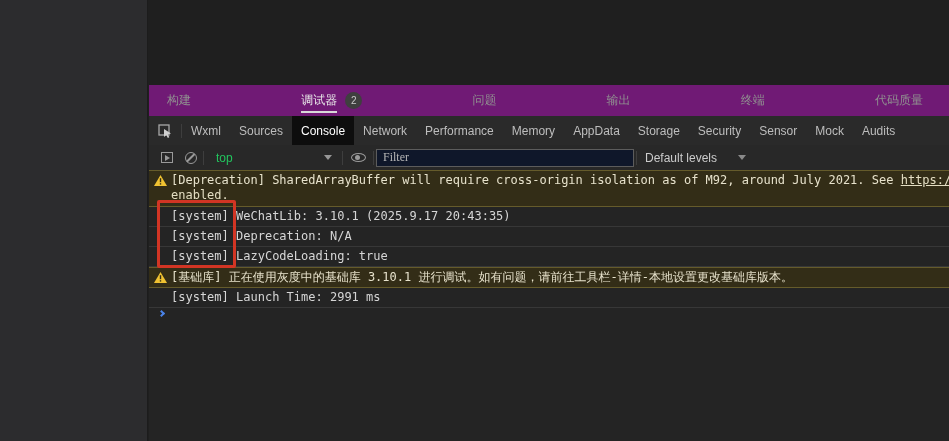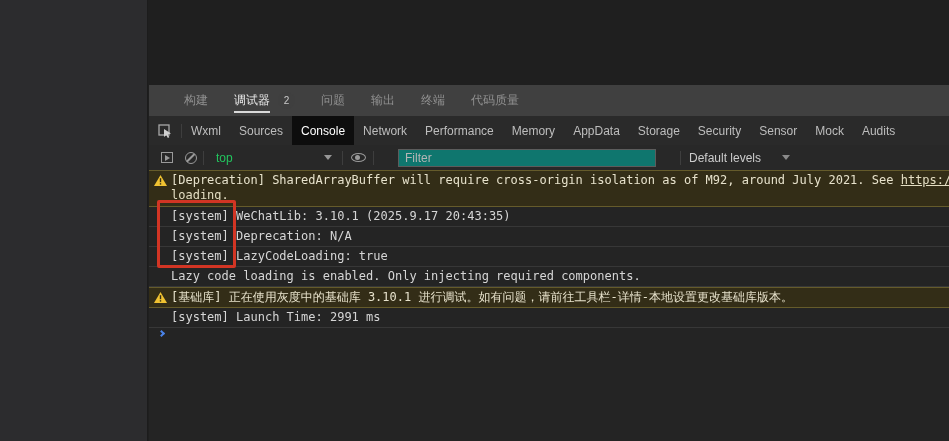--- a/index.html
+++ b/index.html
@@ -15,22 +15,22 @@
     background: #2c2c2e; border-right: 1px solid #1c1c1c;
   }
   .main {
     position: absolute; left: 149px; top: 0; width: 800px; height: 441px;
     background: #242424; overflow: hidden;
   }
   .top-space { height: 85px; background: #1f1f1f; }
 
   
   .tabs1 {
-    height: 31px; background: #404040; display: flex; align-items: stretch;
-    padding-left: 35px; color: #909090;
+    height: 31px; background: #701a75; display: flex; align-items: stretch;
+    padding-left: 18px; color: #909090; justify-content: space-between;
   }
   .tab1 { display: flex; align-items: center; margin-right: 26px; cursor: default; }
   .tab1 .lbl { position: relative; display: flex; align-items: center; height: 100%; }
   .tab1.active { color: #e8e8e8; }
   .tab1.active .lbl::after {
     content: ""; position: absolute; left: 0; right: 0; bottom: 3px;
     height: 2px; background: #d9d9d9;
   }
   .badge {
     margin-left: 8px; width: 17px; height: 17px; border-radius: 50%;
@@ -59,23 +59,23 @@
   .clear-ic { width: 12px; height: 12px; border: 1.5px solid #9a9a9a; border-radius: 50%; position: relative; }
   .clear-ic::after { content: ""; position: absolute; left: -1px; top: 4px; width: 11px; height: 1.5px; background: #9a9a9a; transform: rotate(-45deg); }
   .ctx-select {
     width: 138px; height: 100%; display: flex; align-items: center;
     justify-content: space-between; padding: 0 10px 0 12px; color: #22c55e;
   }
   .caret { width: 0; height: 0; border-left: 4px solid transparent; border-right: 4px solid transparent; border-top: 5px solid #979797; }
   .eye-ic { width: 15px; height: 9px; border: 1.5px solid #9a9a9a; border-radius: 50%; position: relative; }
   .eye-ic::after { content: ""; position: absolute; left: 3.5px; top: 1px; width: 5px; height: 5px; border-radius: 50%; background: #9a9a9a; }
   .filter-input {
-    width: 258px; height: 18px; margin: 0 24px; background: #0f766e;
+    width: 258px; height: 18px; margin: 0 2px; background: #0f172a;
     border: 1px solid #5c5c5c; color: #dddddd; padding: 0 6px; font-size: 12px;
-    font-family: Liberation Sans, sans-serif; outline: none;
+    font-family: Liberation Serif, serif; outline: none;
   }
   .filter-input::placeholder { color: #b5b5b5; }
   .levels { display: flex; align-items: center; gap: 21px; padding: 0 8px; color: #cccccc; }
   .levels .caret { border-top-color: #8a8a8a; }
 
   
   .console {
     font-family: "DejaVu Sans Mono", "Liberation Mono", monospace;
     font-size: 12px; color: #d6d6d6; background: #242424; overflow: hidden;
   }
@@ -205,26 +205,25 @@
     <div class="crow warn" style="height:37px">
       <span class="warn-ic">
         <svg width="13" height="11" viewBox="0 0 13 11">
             <path d="M6.5 0 L13 11 L0 11 Z" fill="#f0c231"></path>
             <rect x="5.8" y="3.2" width="1.4" height="4" fill="#332d17"></rect>
             <rect x="5.8" y="8.2" width="1.4" height="1.4" fill="#332d17"></rect>
           </svg>
       </span>
       <span>[Deprecation] SharedArrayBuffer will require cross-origin isolation as of M92, around July 2021. See </span><span class="clink">https://developer</span>
       <br>
-      <span class="clink">loading.</span>
+      <span class="clink">enabled.</span>
     </div>
     <div class="crow"><span>[system] WeChatLib: 3.10.1 (2025.9.17 20:43:35)</span></div>
     <div class="crow"><span>[system] Deprecation: N/A</span></div>
     <div class="crow"><span>[system] LazyCodeLoading: true</span></div>
-    <div class="crow"><span>Lazy code loading is enabled. Only injecting required components.</span></div>
     <div class="crow warn">
       <span class="warn-ic">
         <svg width="13" height="11" viewBox="0 0 13 11">
             <path d="M6.5 0 L13 11 L0 11 Z" fill="#f0c231"></path>
             <rect x="5.8" y="3.2" width="1.4" height="4" fill="#332d17"></rect>
             <rect x="5.8" y="8.2" width="1.4" height="1.4" fill="#332d17"></rect>
           </svg>
       </span>
       <span>[基础库] 正在使用灰度中的基础库 3.10.1 进行调试。如有问题，请前往工具栏-详情-本地设置更改基础库版本。</span>
     </div>

